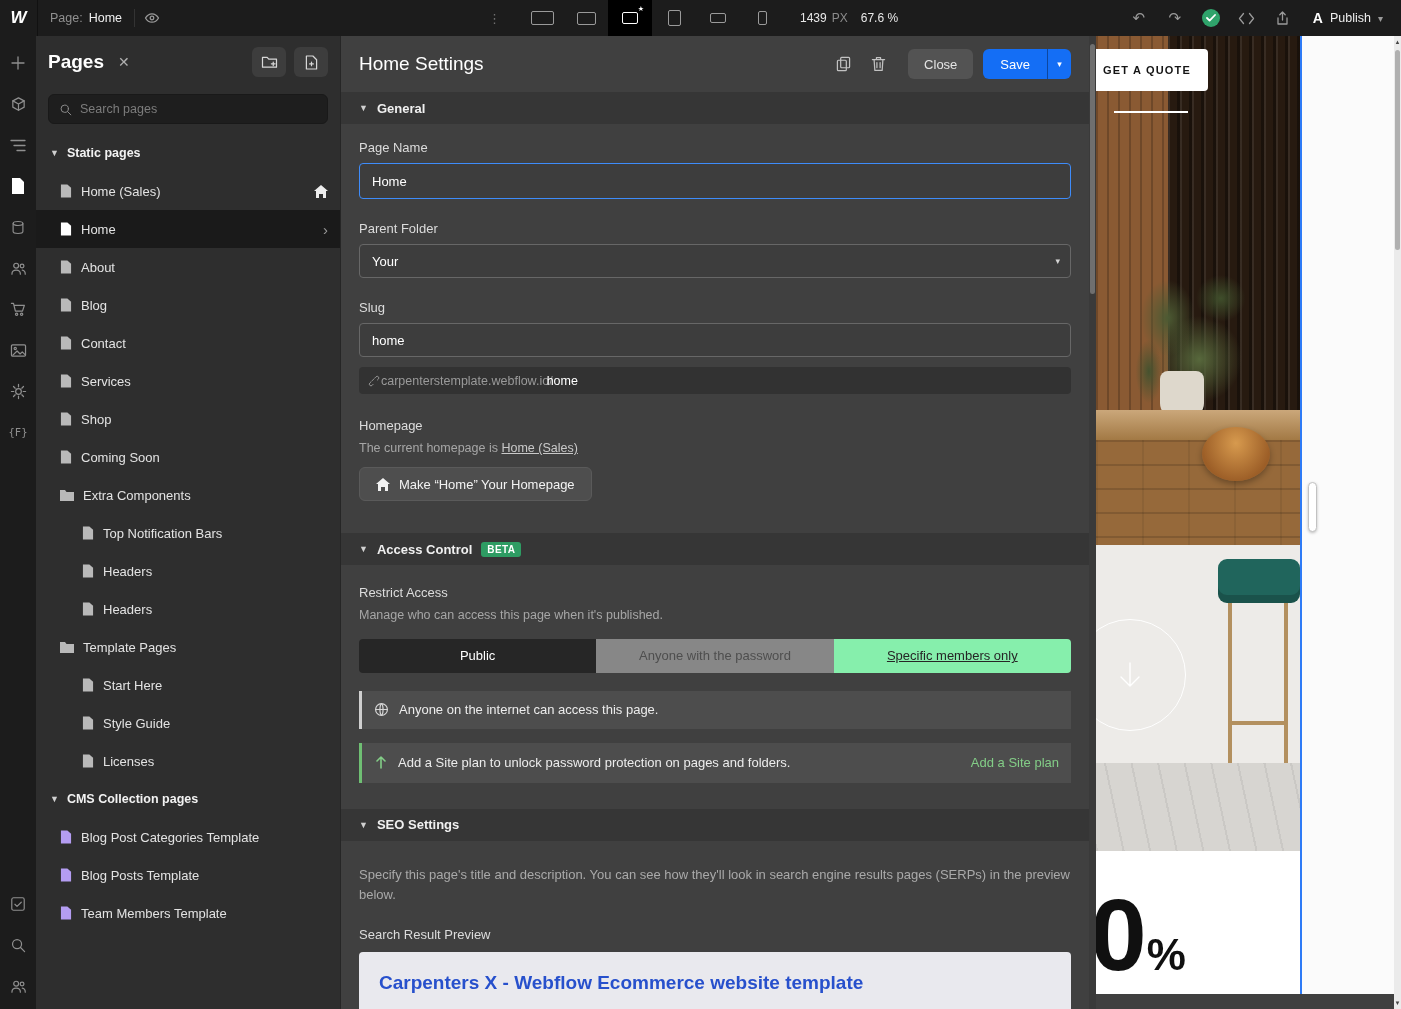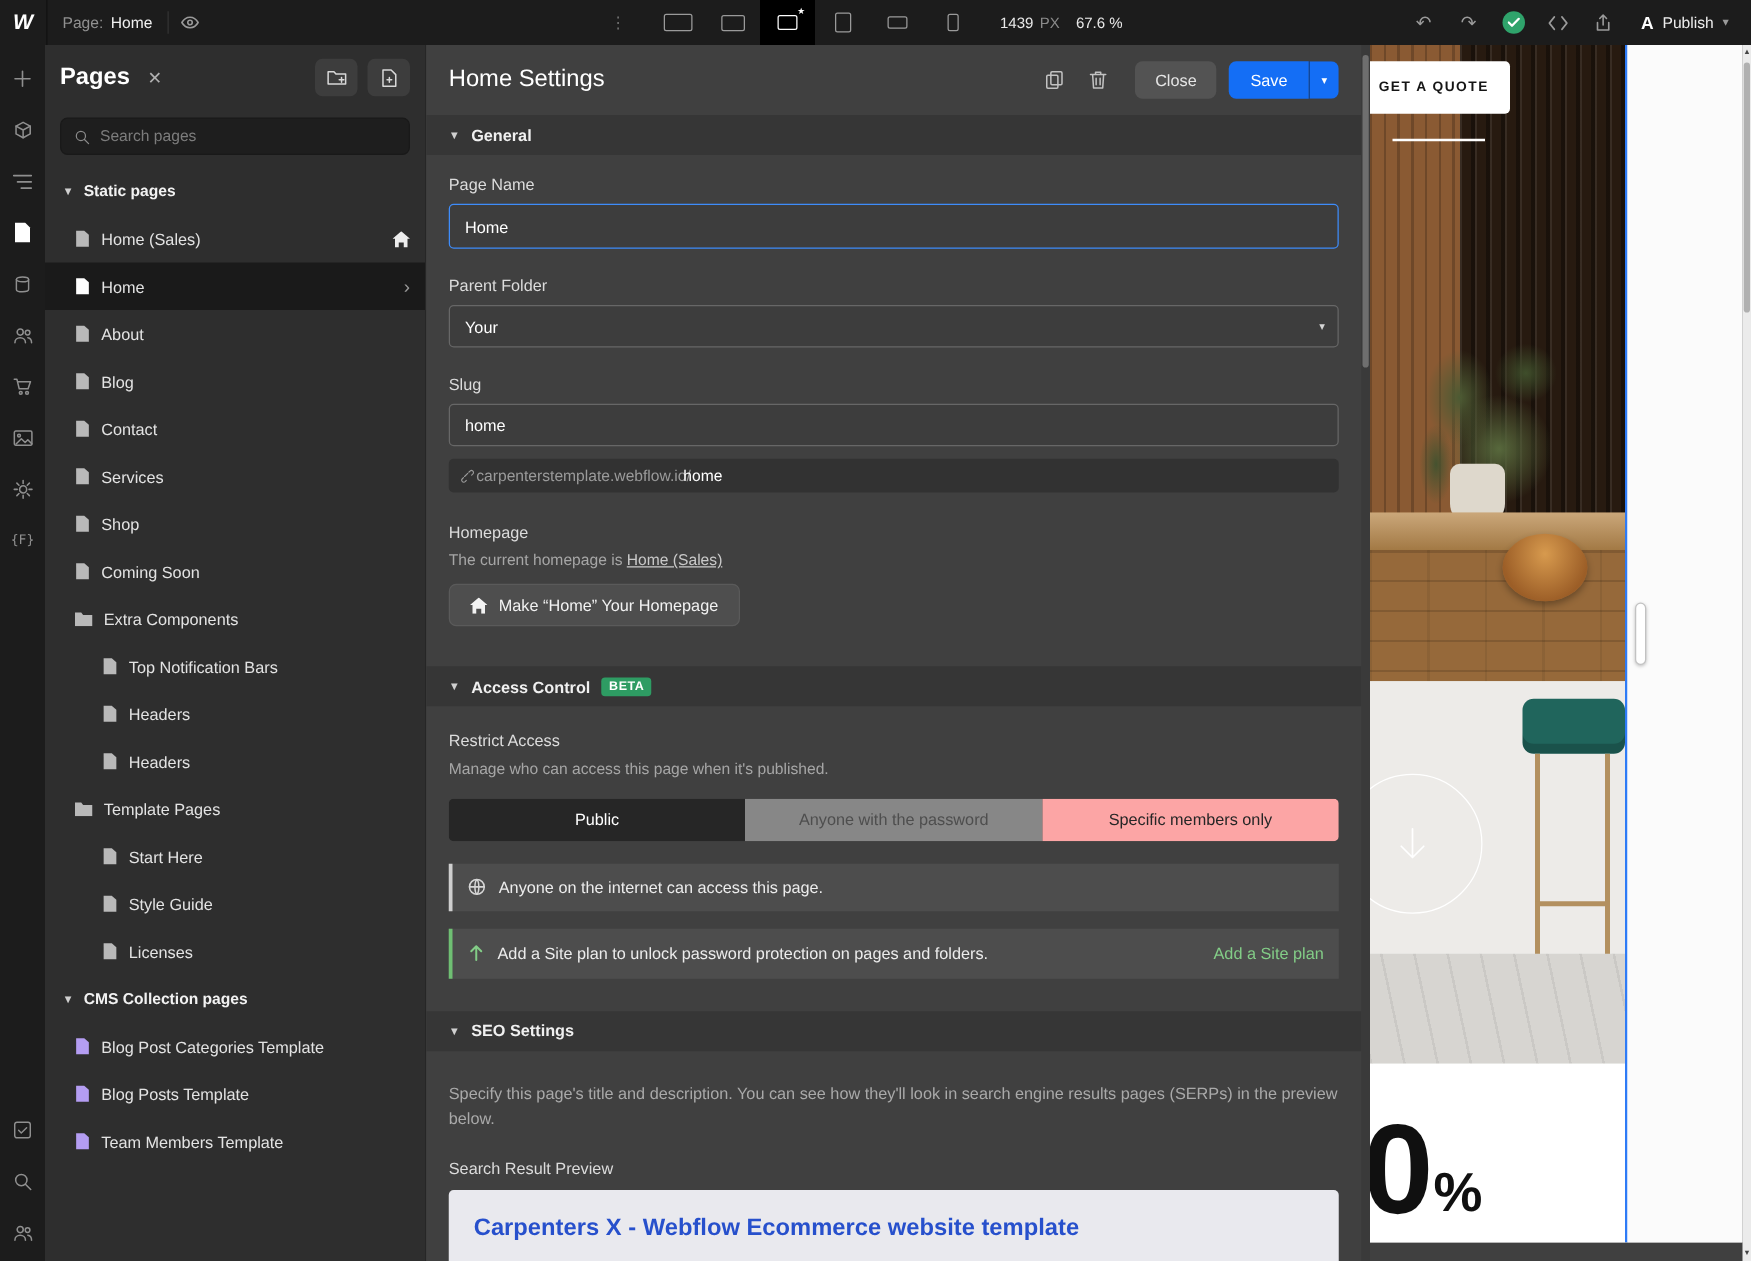--- a/index.html
+++ b/index.html
@@ -94,21 +94,21 @@
   .urlbar .pre { color:#9a9a9a; } .urlbar .slug { color:#fff; }
   .homeline { margin-top:8px; font-size:12.5px; color:#a6a6a6; }
   .homeline .lnk { color:#c9c9c9; text-decoration:underline; cursor:pointer; }
   .btn-makehome { margin-top:12px; display:inline-flex; align-items:center; gap:9px; height:34px; padding:0 16px;
     background:#4e4e4e; border:1px solid #5a5a5a; border-radius:6px; color:#f2f2f2; font-size:13px; cursor:pointer; }
   .desc { margin-top:6px; font-size:12.5px; color:#a6a6a6; line-height:1.5; }
   .segmented { margin-top:14px; display:flex; height:34px; border-radius:4px; overflow:hidden; }
   .seg { flex:1; display:flex; align-items:center; justify-content:center; font-size:13px; cursor:pointer; }
   .seg.on { background:#262626; color:#fff; }
   .seg.dis { background:#878787; color:#4e4e4e; }
-  .seg.off { background:#fca5a5; color:#262626; }
+  .seg.off { background:#86efac; color:#262626;text-decoration:underline; }
   .banner { margin-top:18px; min-height:38px; background:#4d4d4d; border-left:3px solid #cfcfcf; display:flex; align-items:center;
     gap:10px; padding:0 12px; font-size:13px; color:#ececec; }
   .banner.green { margin-top:14px; min-height:40px; border-left-color:#6fbf73; }
   .banner .grow { flex:1; }
   .plan-link { color:#83cd87; font-size:13px; cursor:pointer; margin-left:12px; white-space:nowrap; }
   .seo-desc { font-size:13px; color:#a9a9a9; line-height:1.55; margin-top:4px; }
   .preview-card { margin-top:10px; background:#e9e9ee; border-radius:4px; padding:20px 20px 24px; }
   .preview-title { color:#2750cc; font-size:19px; font-weight:600; }
 
   

